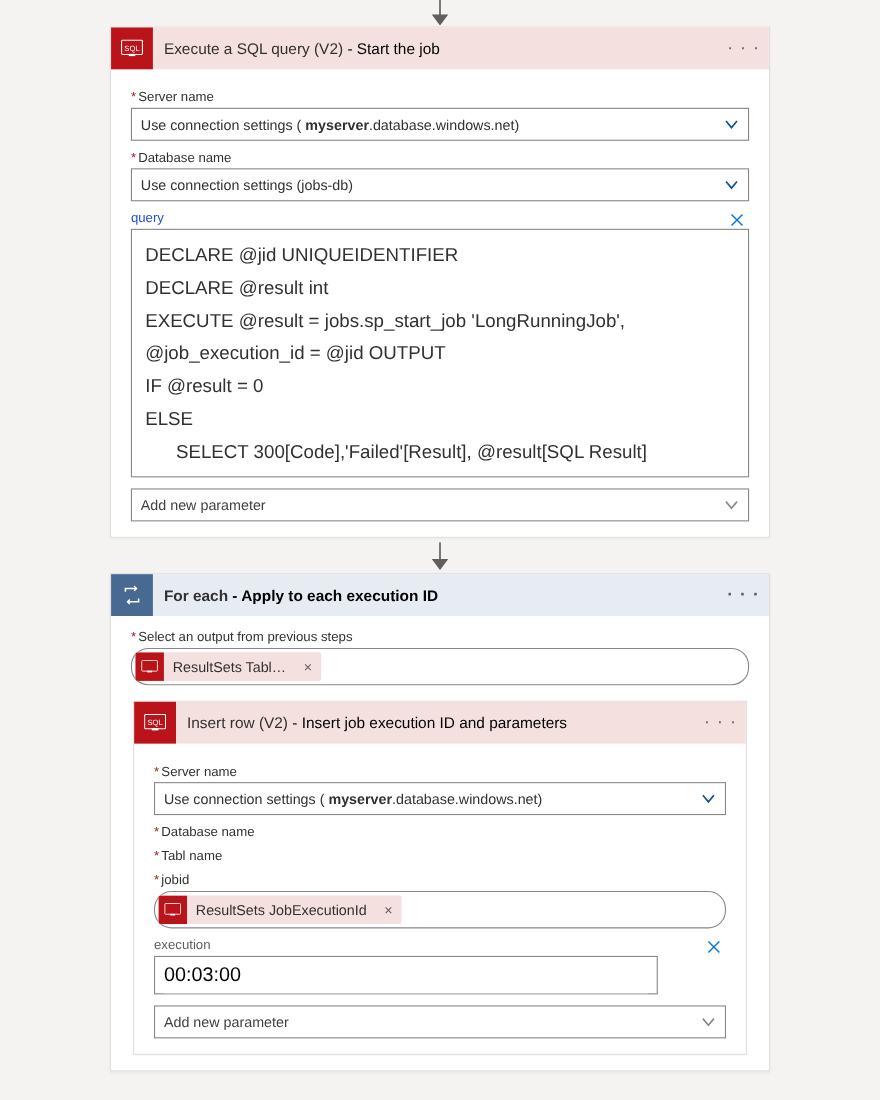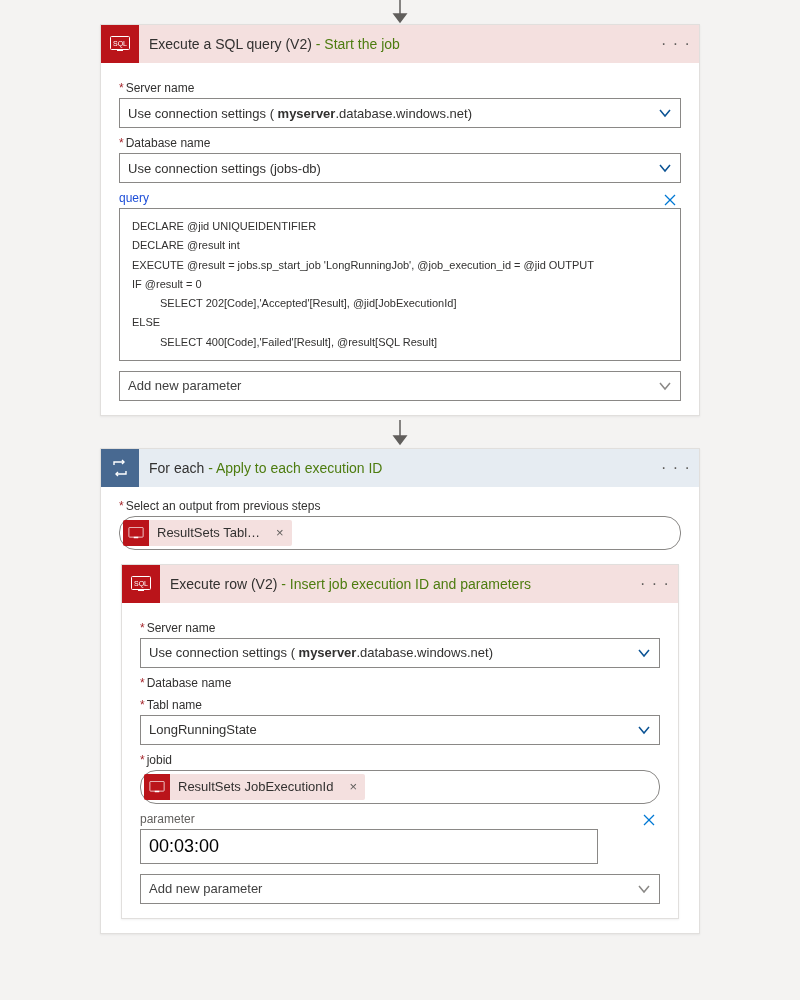--- a/index.html
+++ b/index.html
@@ -29,51 +29,51 @@
     border: 1px solid #e1dfdd;
     box-shadow: 0 1px 2px rgba(0,0,0,0.06);
   }
   .card-header {
     display: flex;
     align-items: center;
     height: 38px;
     padding-right: 8px;
   }
   .card-header.sql { background: #f4e0df; color: #323130; }
-  .card-header.foreach { background: #e6ecf2; color: #323130; }
+  .card-header.foreach { background: #e6ecf2; color: #323130; font-weight: bold; }
   .hdr-icon {
     width: 38px; height: 38px;
     display: flex; align-items: center; justify-content: center;
     color: #fff;
     flex-shrink: 0;
   }
   .hdr-icon.sql { background: #ba141a; }
   .hdr-icon.foreach { background: #486991; }
   .hdr-title { flex: 1; padding: 0 10px; font-size: 14px; white-space: nowrap; overflow: hidden; text-overflow: ellipsis;}
-  .hdr-title .secondary { color: #4d7c0f; }
+  .hdr-title .secondary { color: #000000; }
   .hdr-menu { width: 30px; text-align: center; color: #605e5c; cursor: pointer; font-size: 16px; letter-spacing: 1px;}
   .card-body { padding: 10px 18px 14px 18px; }
   .field { margin-top: 8px; }
   .field-label { font-size: 12px; color: #323130; margin-bottom: 3px; display:flex; align-items:center;}
   .field-label .req { color:#a4262c; margin-right:2px; }
   .field-label-row { display:flex; justify-content:space-between; align-items:center;}
   .close-x { color:#0078d4; cursor:pointer; font-size:16px; padding:0 4px;}
   .select-box, .input-box, .textarea-box, .param-box, .token-box {
     border: 1px solid #8a8886;
     background: #fff;
     min-height: 30px;
     display: flex;
     align-items: center;
     padding: 0 8px;
     font-size: 13px;
   }
   .select-box { justify-content: space-between; cursor:pointer;}
   .select-box .chev { color:#0b5394; }
   .select-text b { font-weight:600; }
-  .textarea-box { display:block; padding: 8px 12px; line-height: 1.75; font-size:11px; }
+  .textarea-box { display:block; padding: 8px 12px; line-height: 1.75; font-size:17px; }
   .textarea-box .indent { padding-left: 28px; display:block;}
   .param-box { color:#404040; justify-content:space-between; margin-top:10px;}
   .token-box { padding: 3px; min-height:34px;border-radius:16px;}
   .token {
     display:inline-flex; align-items:center;
     background: #f4e0df;
     border-radius:2px;
     height:26px;
     font-size:13px;
     overflow:hidden;
@@ -159,23 +159,22 @@
                 <line x1="2" y1="2" x2="12" y2="12" stroke="#0078d4" stroke-width="1.3"></line>
                 <line x1="12" y1="2" x2="2" y2="12" stroke="#0078d4" stroke-width="1.3"></line>
               </svg>
           </div>
         </div>
         <div class="textarea-box">
           <span>DECLARE @jid UNIQUEIDENTIFIER</span><br>
           <span>DECLARE @result int</span><br>
           <span>EXECUTE @result = jobs.sp_start_job 'LongRunningJob', @job_execution_id = @jid OUTPUT</span><br>
           <span>IF @result = 0</span><br>
-          <span class="indent">SELECT 202[Code],'Accepted'[Result], @jid[JobExecutionId]</span>
           <span>ELSE</span><br>
-          <span class="indent">SELECT 400[Code],'Failed'[Result], @result[SQL Result]</span>
+          <span class="indent">SELECT 300[Code],'Failed'[Result], @result[SQL Result]</span>
         </div>
       </div>
 
       <div class="param-box">
         <span>Add new parameter</span>
         <span class="chev">
             <svg width="14" height="14" viewBox="0 0 14 14">
               <polyline points="2,4 7,10 12,4" fill="none" stroke="#8a8886" stroke-width="1.5"></polyline>
             </svg>
           </span>
@@ -229,21 +228,21 @@
       <div class="card nested-card" style="margin-top:14px;">
         <div class="card-header sql">
           <div class="hdr-icon sql">
             <svg width="20" height="16" viewBox="0 0 20 16">
                 <rect x="0.5" y="0.5" width="19" height="13" rx="1" fill="none" stroke="#fff"></rect>
                 <rect x="7" y="13" width="6" height="2" fill="#fff"></rect>
                 <text x="10" y="10" text-anchor="middle" font-size="7" fill="#fff" font-family="Arial">SQL</text>
               </svg>
           </div>
           <div class="hdr-title">
-            <span>Execute row (V2) </span><span class="secondary"><span> - </span><span>Insert job execution ID and parameters</span></span>
+            <span>Insert row (V2) </span><span class="secondary"><span> - </span><span>Insert job execution ID and parameters</span></span>
           </div>
           <div class="hdr-menu">· · ·</div>
         </div>
         <div class="card-body">
 
           <div class="field">
             <div class="field-label">
                 <span class="req">*</span>
                 <span>Server name</span>
               </div>
@@ -262,28 +261,20 @@
                 <span class="req">*</span>
                 <span>Database name</span>
               </div>
           </div>
 
           <div class="field">
             <div class="field-label">
                 <span class="req">*</span>
                 <span>Tabl name</span>
               </div>
-            <div class="select-box">
-              <span class="select-text">LongRunningState</span>
-              <span class="chev">
-                  <svg width="14" height="14" viewBox="0 0 14 14">
-                    <polyline points="2,4 7,10 12,4" fill="none" stroke="#0b5394" stroke-width="1.5"></polyline>
-                  </svg>
-                </span>
-            </div>
           </div>
 
           <div class="field">
             <div class="field-label">
                 <span class="req">*</span>
                 <span>jobid</span>
               </div>
             <div class="token-box">
               <span class="token">
                 <span class="ticon">
@@ -293,21 +284,21 @@
                     </svg>
                   </span>
                 <span class="tlabel wide">ResultSets JobExecutionId</span>
                 <span class="tremove">×</span>
               </span>
             </div>
           </div>
 
           <div class="field">
             <div class="field-label-row">
-              <div class="field-label" style="color:#605e5c;">parameter</div>
+              <div class="field-label" style="color:#605e5c;">execution</div>
               <div class="close-x">
                 <svg width="14" height="14" viewBox="0 0 14 14">
                     <line x1="2" y1="2" x2="12" y2="12" stroke="#0078d4" stroke-width="1.3"></line>
                     <line x1="12" y1="2" x2="2" y2="12" stroke="#0078d4" stroke-width="1.3"></line>
                   </svg>
               </div>
             </div>
             <div class="input-box" style="width:88%;">
               <input type="text" value="00:03:00" style="">
             </div>

